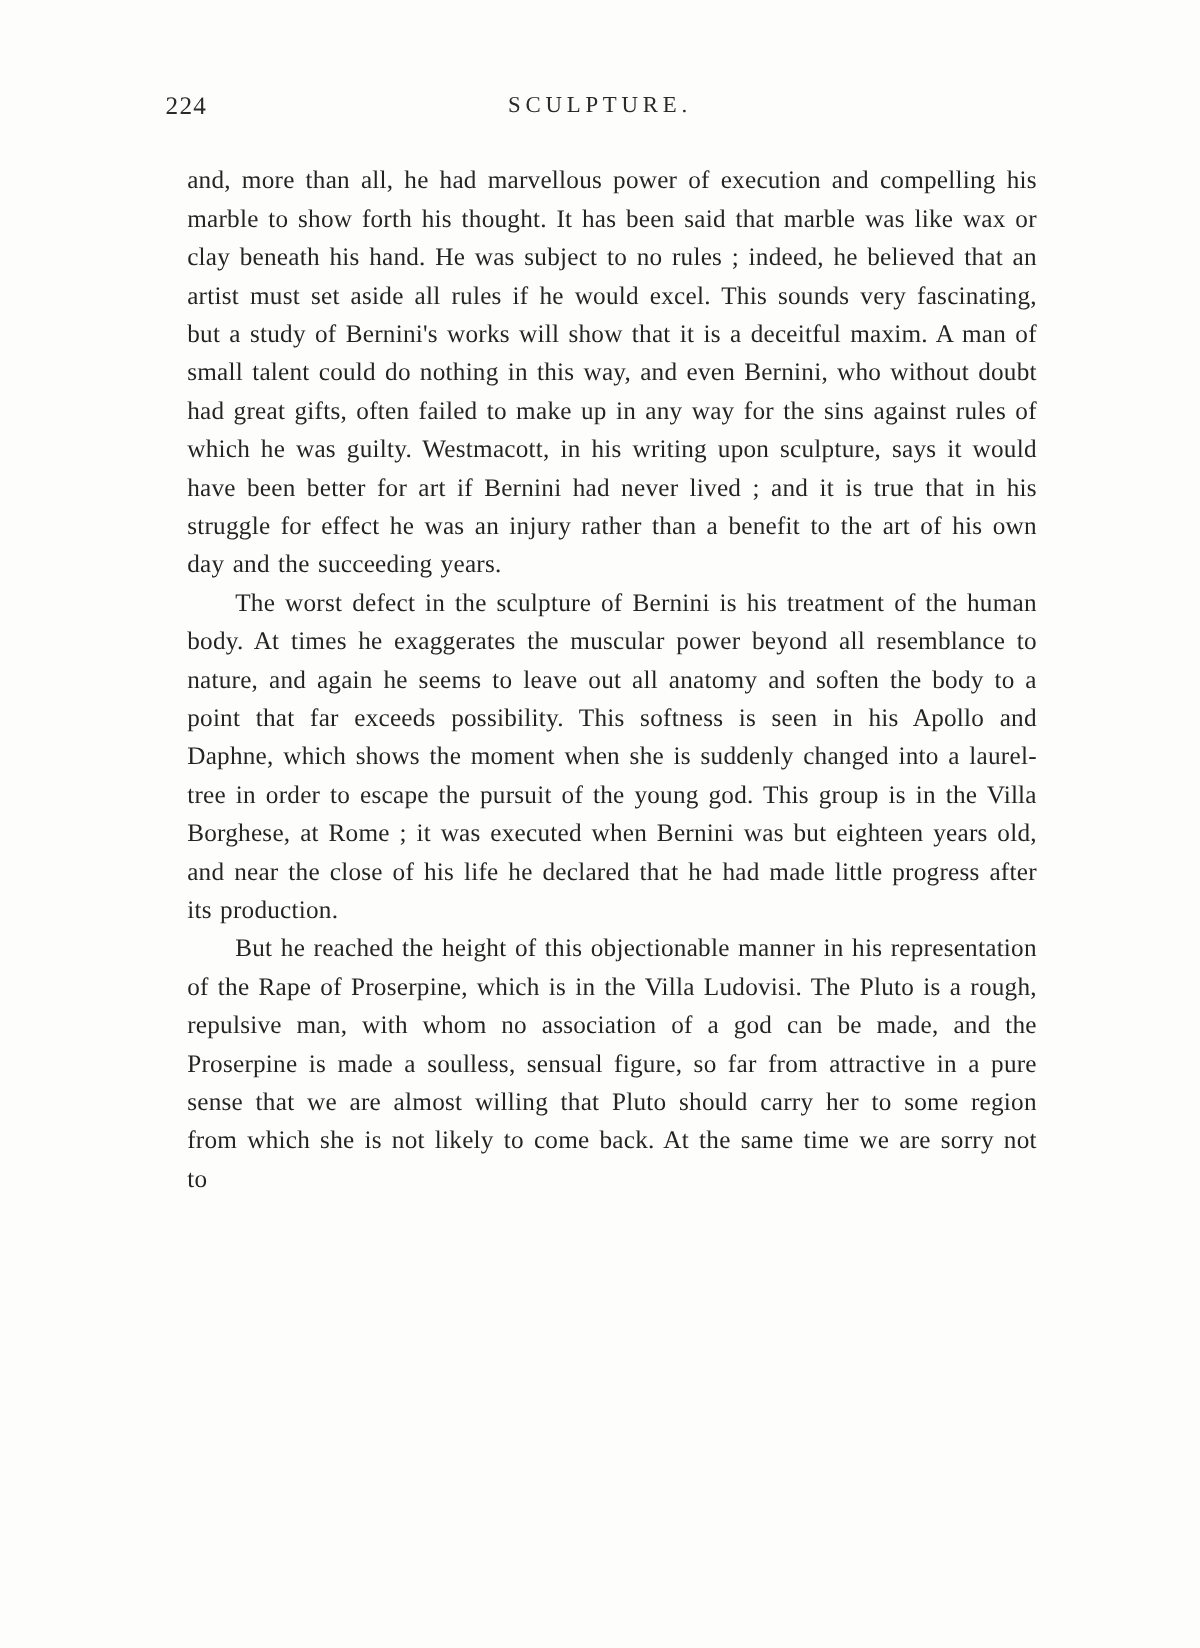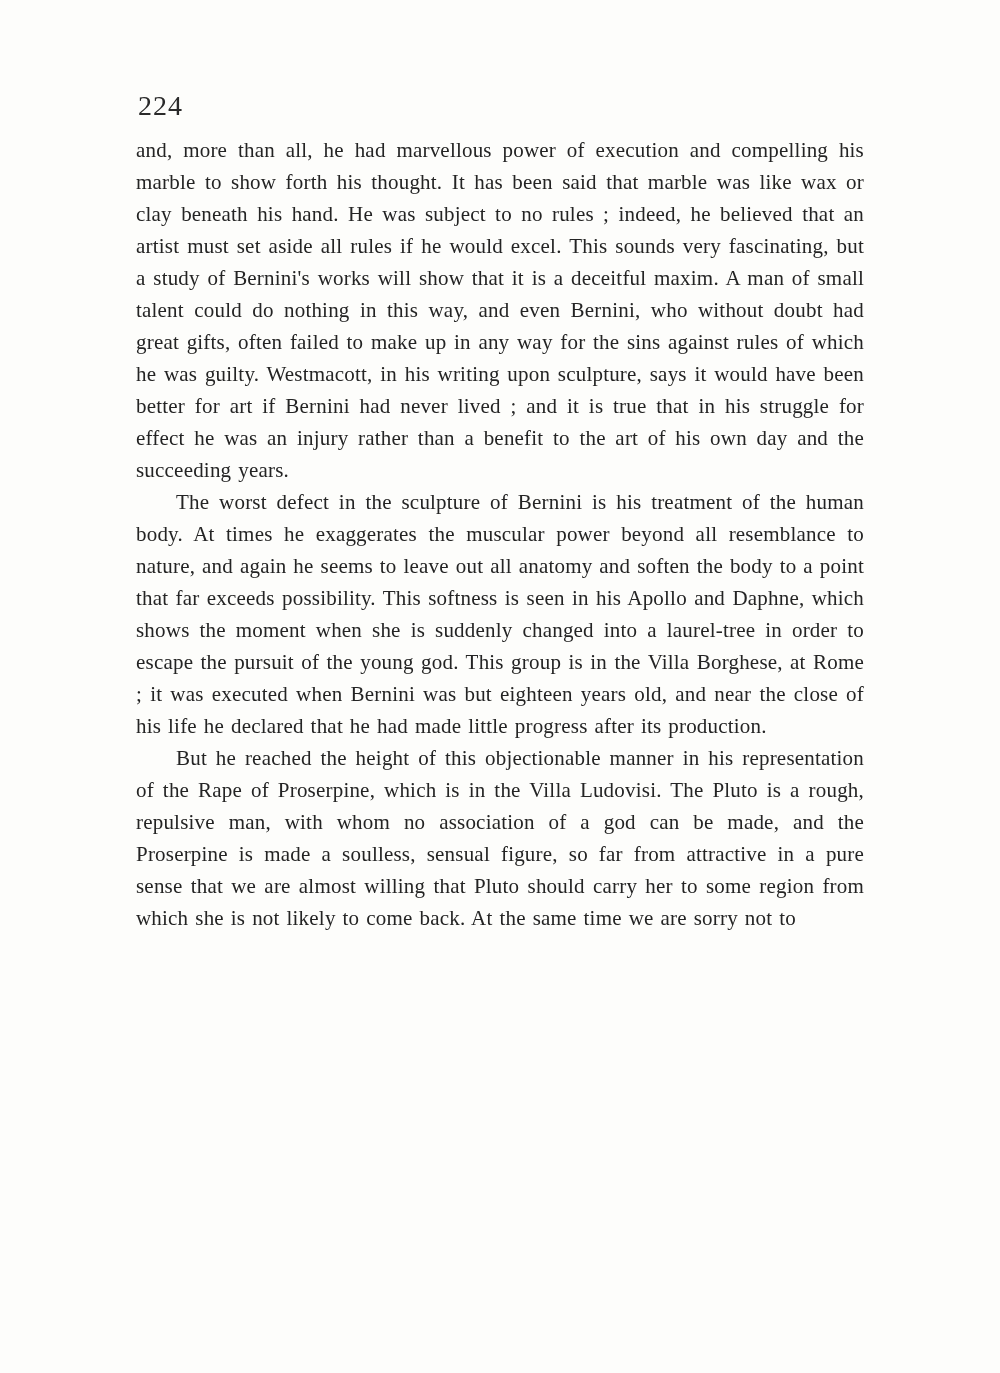--- a/index.html
+++ b/index.html
@@ -23,55 +23,57 @@
     top: 70px;
     width: 728px;
   }
   .page-header {
     position: relative;
     height: 64px;
   }
   .page-number {
     position: absolute;
     left: 2px;
-    top: 20px;
-    font-size: 28px;
+    top: 6px;
+    font-size: 21px;
     letter-spacing: 1px;
     color: #2a2a2a;
   }
   .running-title {
     text-align: center;
     font-size: 19px;
     letter-spacing: 4px;
     padding-top: 7px;
     color: #2a2a2a;
   }
   .body-text {
     font-size: 21px;
     line-height: 32px;
     text-align: justify;
     letter-spacing: 0.2px;
     word-spacing: 1.5px;
+    margin-left: 20px;
   }
   .body-text p {
     margin: 0;
   }
   .body-text p.indented {
     text-indent: 40px;
     font-family: Liberation Serif, serif;
   }
 </style>
 </head>
 <body>
 
 <div class="page">
   <div class="text-column">
 
     <div class="page-header">
       <span class="page-number">224</span>
+      <div class="running-title">SCULPTURE.</div>
     </div>
 
     <div class="body-text">
       <p>and, more than all, he had marvellous power of execution and compelling his marble to show forth his thought. It has been said that marble was like wax or clay beneath his hand. He was subject to no rules ; indeed, he believed that an artist must set aside all rules if he would excel. This sounds very fascinating, but a study of Bernini's works will show that it is a deceitful maxim. A man of small talent could do nothing in this way, and even Bernini, who without doubt had great gifts, often failed to make up in any way for the sins against rules of which he was guilty. Westmacott, in his writing upon sculpture, says it would have been better for art if Bernini had never lived ; and it is true that in his struggle for effect he was an injury rather than a benefit to the art of his own day and the succeeding years.</p>
       <p class="indented">The worst defect in the sculpture of Bernini is his treatment of the human body. At times he exaggerates the muscular power beyond all resemblance to nature, and again he seems to leave out all anatomy and soften the body to a point that far exceeds possibility. This softness is seen in his Apollo and Daphne, which shows the moment when she is suddenly changed into a laurel-tree in order to escape the pursuit of the young god. This group is in the Villa Borghese, at Rome ; it was executed when Bernini was but eighteen years old, and near the close of his life he declared that he had made little progress after its production.</p>
       <p class="indented">But he reached the height of this objectionable manner in his representation of the Rape of Proserpine, which is in the Villa Ludovisi. The Pluto is a rough, repulsive man, with whom no association of a god can be made, and the Proserpine is made a soulless, sensual figure, so far from attractive in a pure sense that we are almost willing that Pluto should carry her to some region from which she is not likely to come back. At the same time we are sorry not to</p>
     </div>
 
   </div>
 </div>

